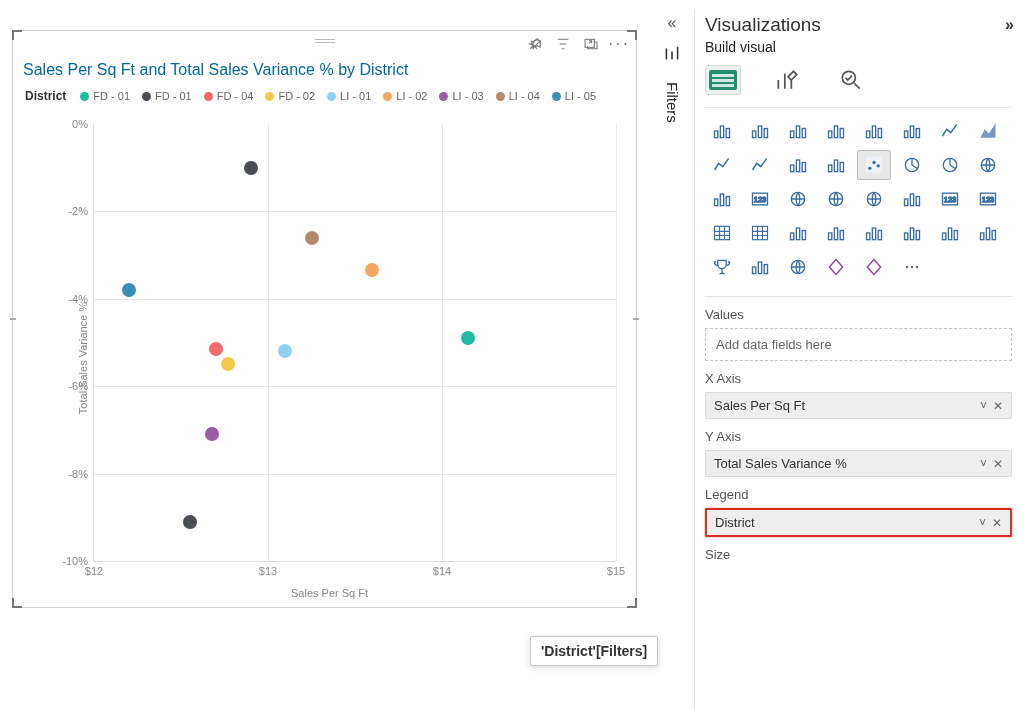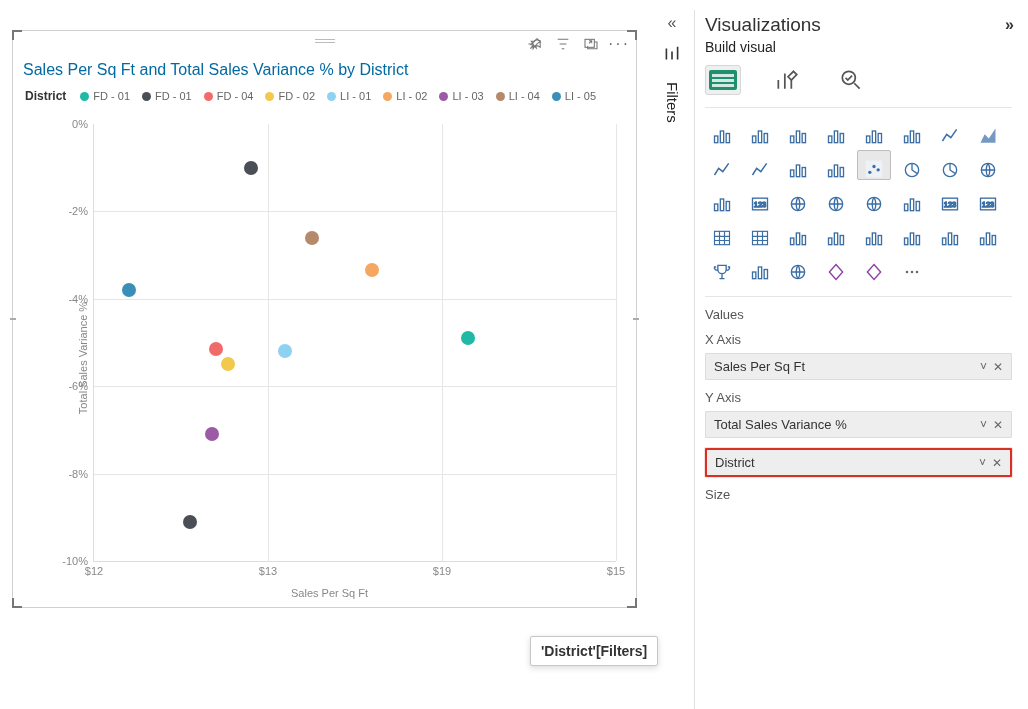--- a/index.html
+++ b/index.html
@@ -81,21 +81,21 @@
     padding-left:10px;
   }
   .viz-head { display:flex; justify-content:space-between; align-items:center; padding-right:8px;}
   .viz-head h2 { font-size:19px; font-weight:400; margin:4px 0 3px;}
   .viz-sub { font-size:14px; color:#222; margin-bottom:6px;}
   .tab-row { display:flex; gap:28px; padding:4px 0 10px; }
   .tab-icon { width:36px; height:30px; display:flex; align-items:center; justify-content:center; border-radius:3px; cursor:pointer;}
   .tab-icon.active { background:#eef0ef; border:1px solid #d6d6d6;}
   .viz-divider { height:1px; background:#e5e5e5; margin:2px 10px 8px 0;}
   .viz-grid { display:grid; grid-template-columns: repeat(8, 34px); gap:4px 4px; padding-bottom:8px;}
-  .viz-cell { width:34px; height:30px; display:flex; align-items:flex-end; justify-content:center; cursor:pointer; border-radius:2px;}
+  .viz-cell { width:34px; height:30px; display:flex; align-items:center; justify-content:center; cursor:pointer; border-radius:2px;}
   .viz-cell.selected { background:#e8e8e8; border:1px solid #bdbdbd;}
   .viz-cell svg { display:block; }
   .viz-sep { height:1px; background:#e5e5e5; margin:6px 10px 10px 0;}
   .field-section { margin:6px 10px 10px 0; }
   .field-label { font-size:13px; color:#555; margin-bottom:6px; }
   .field-well {
     border:1px dashed #c4c4c4; background:#fff; padding:8px 10px; font-size:13px; color:#666;
   }
   .field-chip {
     display:flex; align-items:center; justify-content:space-between;
@@ -201,21 +201,21 @@
     </div>
 
   <div class="plot-wrap">
     <div class="y-axis-title">Total Sales Variance %</div>
     <div class="x-axis-title">Sales Per Sq Ft</div>
     <div class="plot">
         <div class="xtick" style="left: 0%;">$12</div>
         <div class="grid-v" style="left: 33.3333%;"></div>
         <div class="xtick" style="left: 33.3333%;">$13</div>
         <div class="grid-v" style="left: 66.6667%;"></div>
-        <div class="xtick" style="left: 66.6667%;">$19</div>
+        <div class="xtick" style="left: 66.6667%;">$14</div>
         <div class="grid-v" style="left: 100%;"></div>
         <div class="xtick" style="left: 100%;">$15</div>
         <div class="ytick" style="top: 0%;">0%</div>
         <div class="grid-h" style="top: 20%;"></div>
         <div class="ytick" style="top: 20%;">-2%</div>
         <div class="grid-h" style="top: 40%;"></div>
         <div class="ytick" style="top: 40%;">-4%</div>
         <div class="grid-h" style="top: 60%;"></div>
         <div class="ytick" style="top: 60%;">-6%</div>
         <div class="grid-h" style="top: 80%;"></div>
@@ -515,20 +515,21 @@
           <circle cx="6" cy="12" r="1.5"></circle>
           <circle cx="12" cy="12" r="1.5"></circle>
           <circle cx="18" cy="12" r="1.5"></circle>
         </svg>
       </div>
     </div>
   <div class="viz-sep"></div>
 
   <div class="field-section">
     <div class="field-label">Values</div>
+    <div class="field-well">Add data fields here</div>
   </div>
 
   <div class="field-section">
     <div class="field-label">X Axis</div>
     <div class="field-chip">
       <span>Sales Per Sq Ft</span>
       <span class="chip-actions">
         <span>˅</span>
         <span>✕</span>
       </span>
@@ -540,20 +541,21 @@
     <div class="field-chip">
       <span>Total Sales Variance %</span>
       <span class="chip-actions">
         <span>˅</span>
         <span>✕</span>
       </span>
     </div>
   </div>
 
   <div class="field-section">
+    <div class="field-label">Legend</div>
     <div class="field-chip highlight">
       <span>District</span>
       <span class="chip-actions">
         <span>˅</span>
         <span>✕</span>
       </span>
     </div>
   </div>
 
   <div class="field-section">

